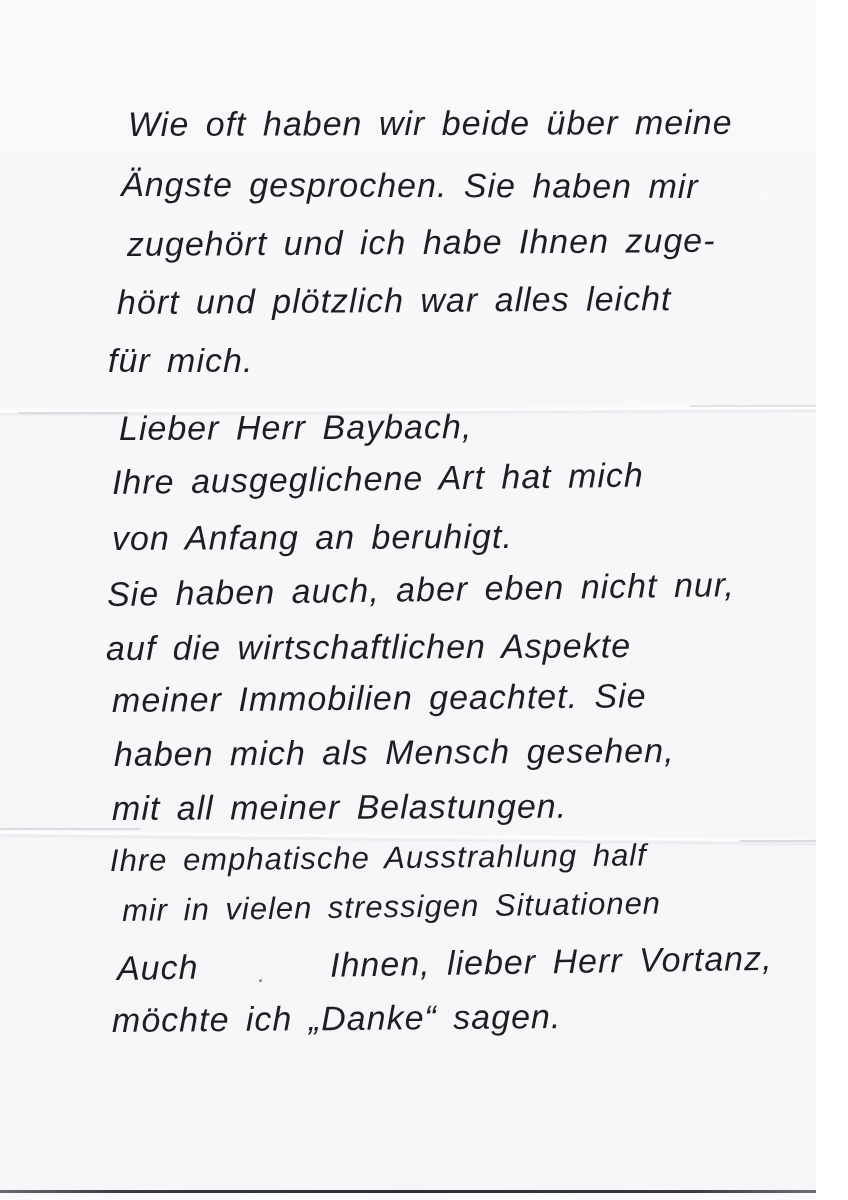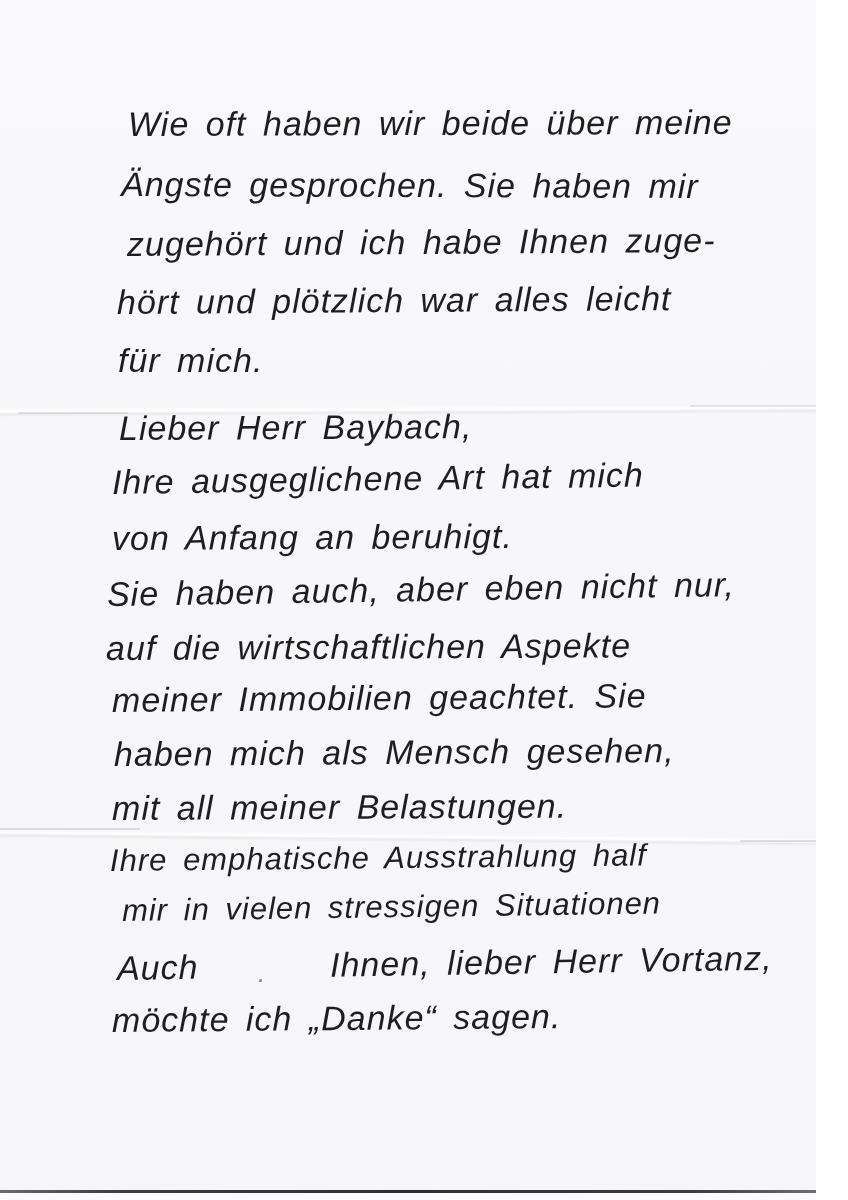--- a/index.html
+++ b/index.html
@@ -69,21 +69,21 @@
 </style>
 </head>
 <body>
 
 <div class="page">
 
   <div class="hl" style="left:128px; top:106px; transform:rotate(-0.2deg);">Wie oft haben wir beide über meine</div>
   <div class="hl" style="left:121px; top:166px; transform:rotate(0.2deg);">Ängste gesprochen. Sie haben mir</div>
   <div class="hl" style="left:127px; top:226px; transform:rotate(-0.4deg);">zugehört und ich habe Ihnen zuge-</div>
   <div class="hl" style="left:117px; top:284px; transform:rotate(-0.4deg);">hört und plötzlich war alles leicht</div>
-  <div class="hl" style="left:118px; top:342px;">für mich.</div>
+  <div class="hl" style="left:108px; top:342px;">für mich.</div>
   <div class="hl" style="left:119px; top:410px; transform:rotate(-0.3deg);">Lieber Herr Baybach,</div>
   <div class="hl" style="left:112px; top:464px; transform:rotate(-0.8deg);">Ihre ausgeglichene Art hat mich</div>
   <div class="hl" style="left:112px; top:520px; transform:rotate(-0.3deg);">von Anfang an beruhigt.</div>
   <div class="hl" style="left:107px; top:576px; transform:rotate(-0.9deg);">Sie haben auch, aber eben nicht nur,</div>
   <div class="hl" style="left:106px; top:630px; transform:rotate(-0.3deg);">auf die wirtschaftlichen Aspekte</div>
   <div class="hl" style="left:112px; top:682px; transform:rotate(-0.5deg);">meiner Immobilien geachtet. Sie</div>
   <div class="hl" style="left:114px; top:736px; transform:rotate(-0.4deg);">haben mich als Mensch gesehen,</div>
   <div class="hl" style="left:112px; top:790px; transform:rotate(-0.3deg);">mit all meiner Belastungen.</div>
   <div class="hl sm" style="left:110px; top:844px; transform:rotate(-0.6deg);">Ihre emphatische Ausstrahlung half</div>
   <div class="hl sm" style="left:122px; top:894px; transform:rotate(-0.8deg);">mir in vielen stressigen Situationen</div>

